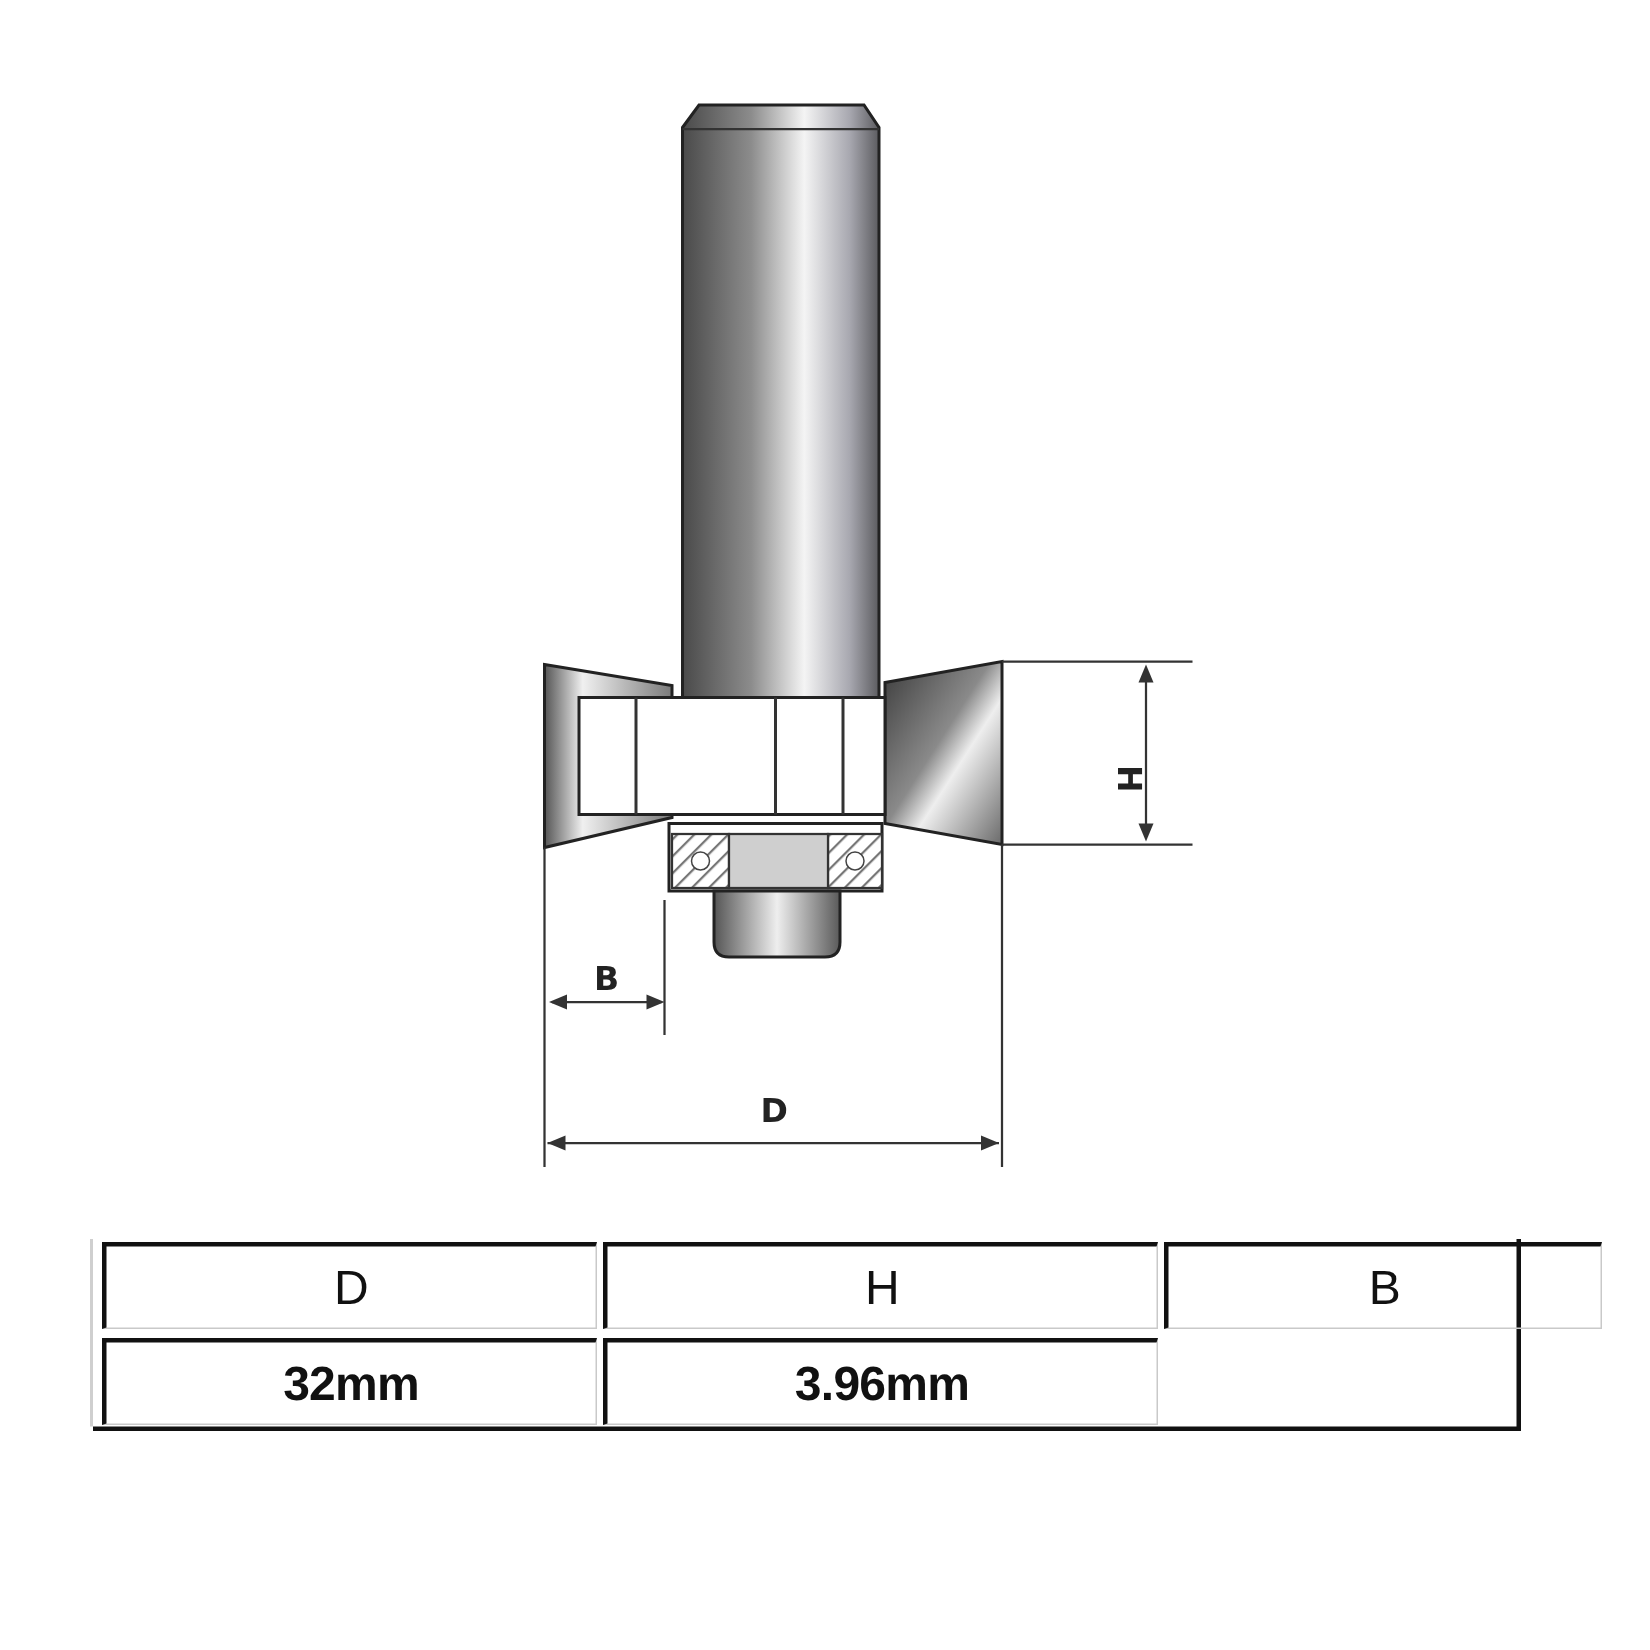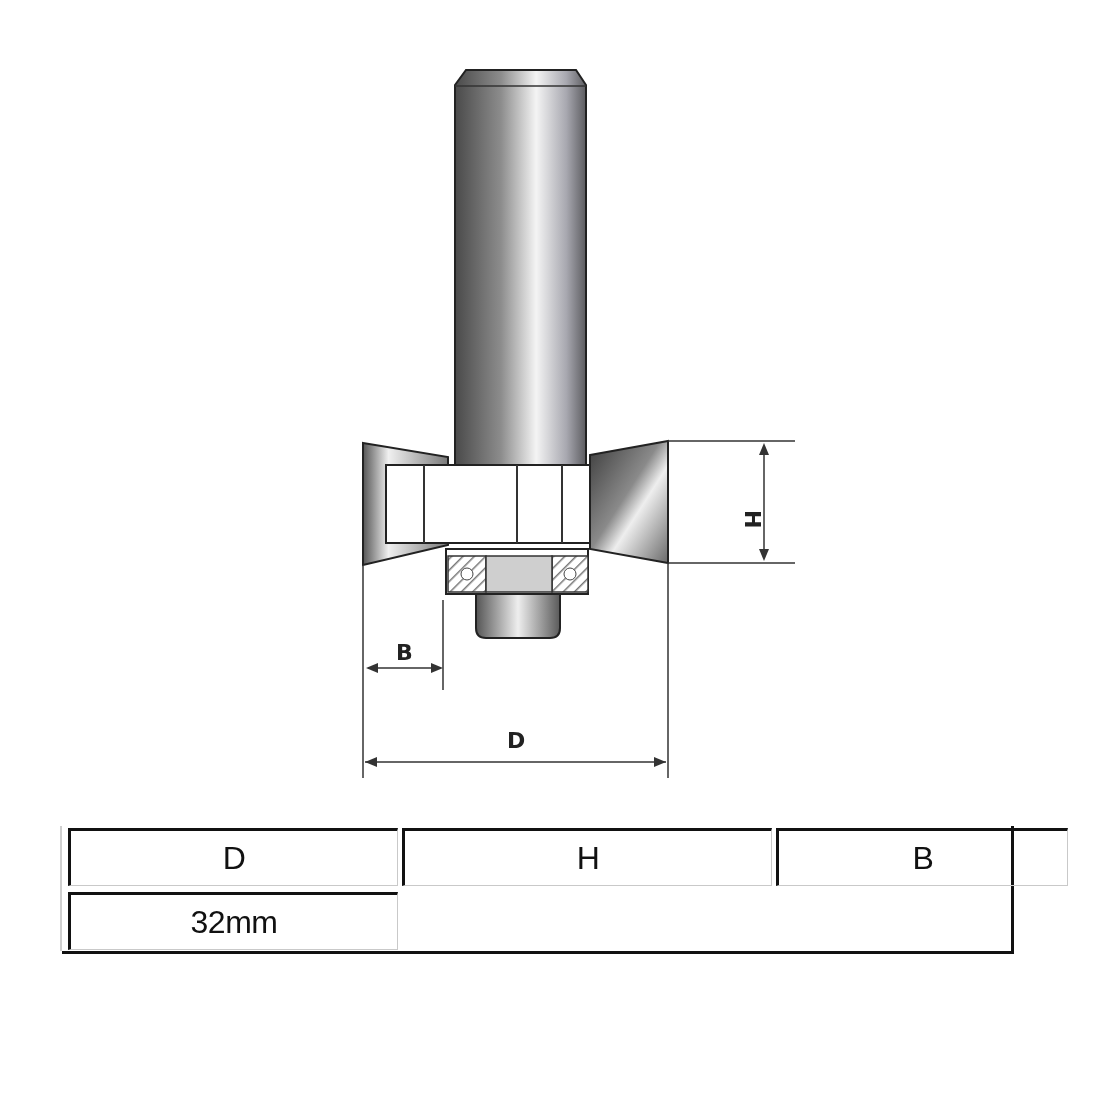--- a/index.html
+++ b/index.html
@@ -10,21 +10,21 @@
     position: absolute; left: 62px; top: 826px; width: 952px; height: 128px;
     border-right: 3px solid #111; border-bottom: 3px solid #111;
     box-sizing: border-box;
   }
   .spec-table::before {
     content: ""; position: absolute; left: -2px; top: 0; width: 2px; height: 100%;
     background: #cfcfcf;
   }
   .row { position: absolute; left: 0; width: 100%; height: 60px; }
   .row.header { top: 2px; }
-  .row.values { top: 66px; }
+  .row.values { top: 66px; font-weight: bold; }
   .cell {
     position: absolute; top: 0; height: 58px; box-sizing: border-box;
     border-top: 3px solid #111; border-left: 3px solid #111;
     border-right: 1px solid #c9c9c9; border-bottom: 1px solid #c9c9c9;
     display: flex; align-items: center; justify-content: center;
     font-family: "Liberation Sans", sans-serif; font-size: 32px; color: #111;
     letter-spacing: -0.5px;
   }
   .c0 { left: 6px; width: 330px; }
   .c1 { left: 340px; width: 370px; }
@@ -127,14 +127,15 @@
 </div>
 
 <div class="spec-table">
   <div class="row header">
     <div class="cell c0">D</div>
     <div class="cell c1">H</div>
     <div class="cell c2">B</div>
   </div>
   <div class="row values">
     <div class="cell c0">32mm</div>
+    <div class="cell c1">3.96mm</div>
   </div>
 </div>
 
 </body></html>

